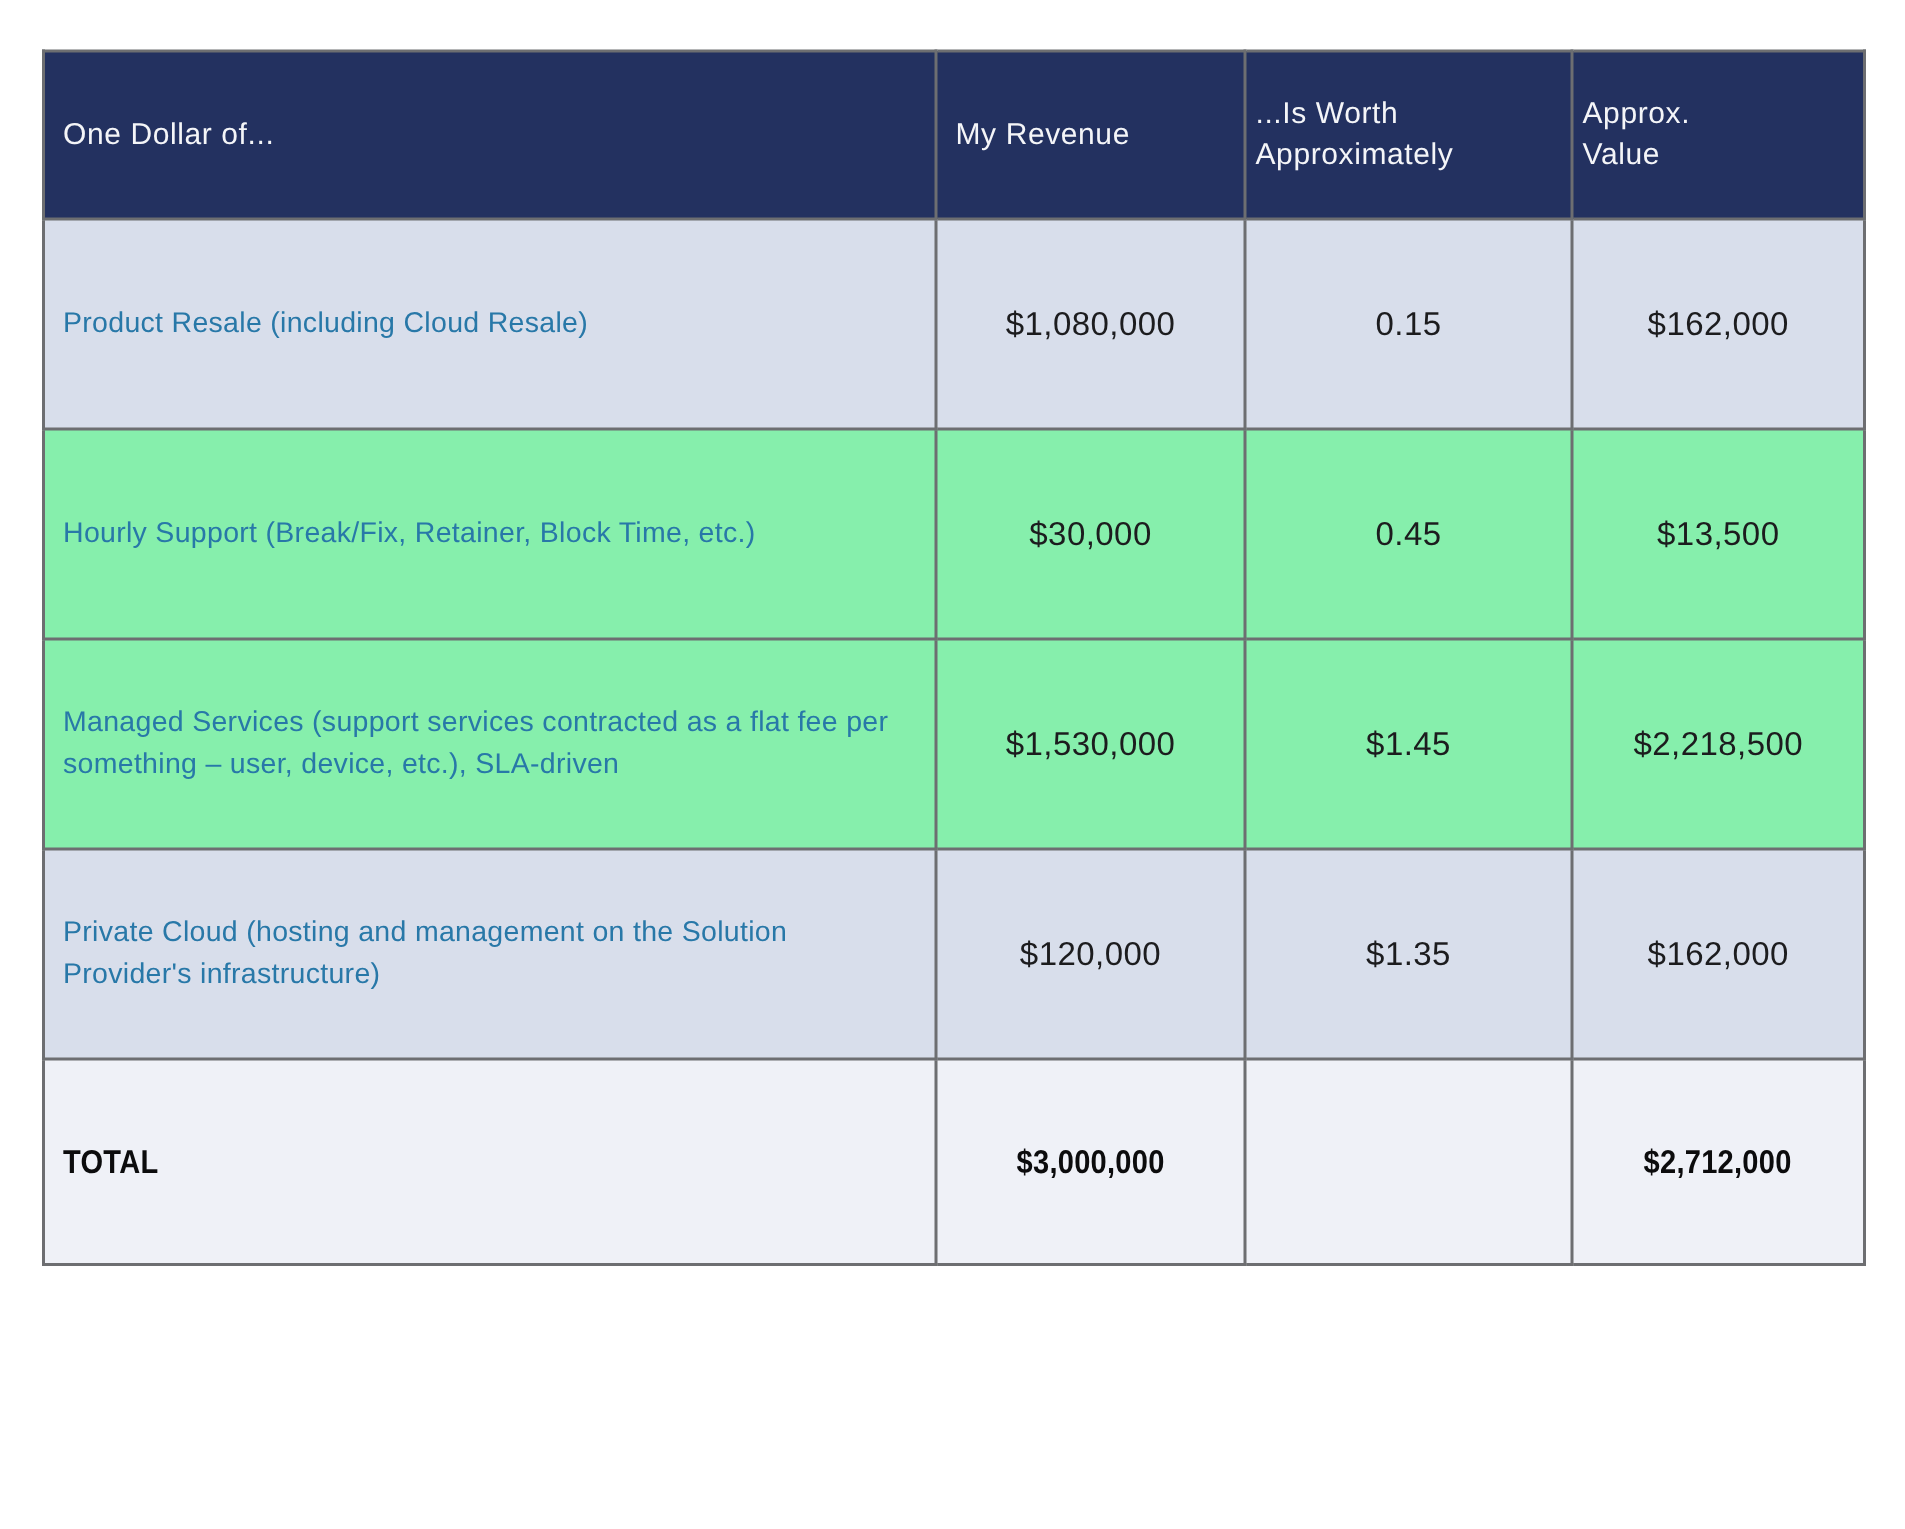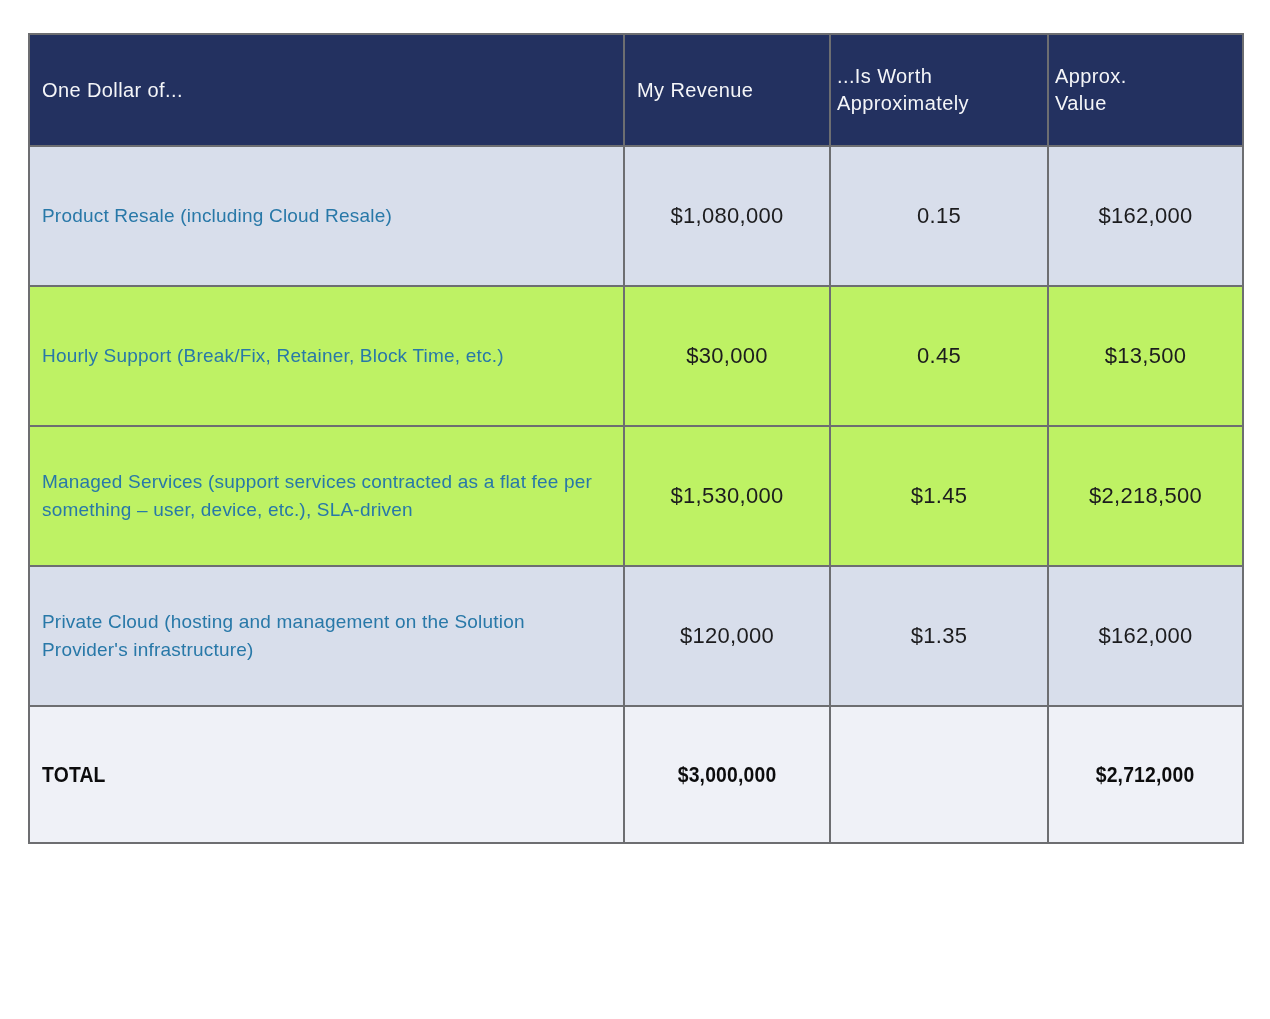--- a/index.html
+++ b/index.html
@@ -41,21 +41,21 @@
     padding-left: 12px;
     padding-right: 10px;
   }
   th.h-center {
     text-align: left;
     padding: 0 6px;
   }
   
   tr.data-row { height: 140px; }
   tr.shade-dark td { background: #d8deeb; }
-  tr.shade-light td { background: #bef264; }
+  tr.shade-light td { background: #86efac; }
   td.category-cell {
     color: #2878a8;
     font-size: 19px;
     letter-spacing: 0.2px;
     text-align: left;
     padding: 0 16px 0 12px;
     line-height: 1.5;
   }
   td.value-cell {
     color: #1c1c1e;

